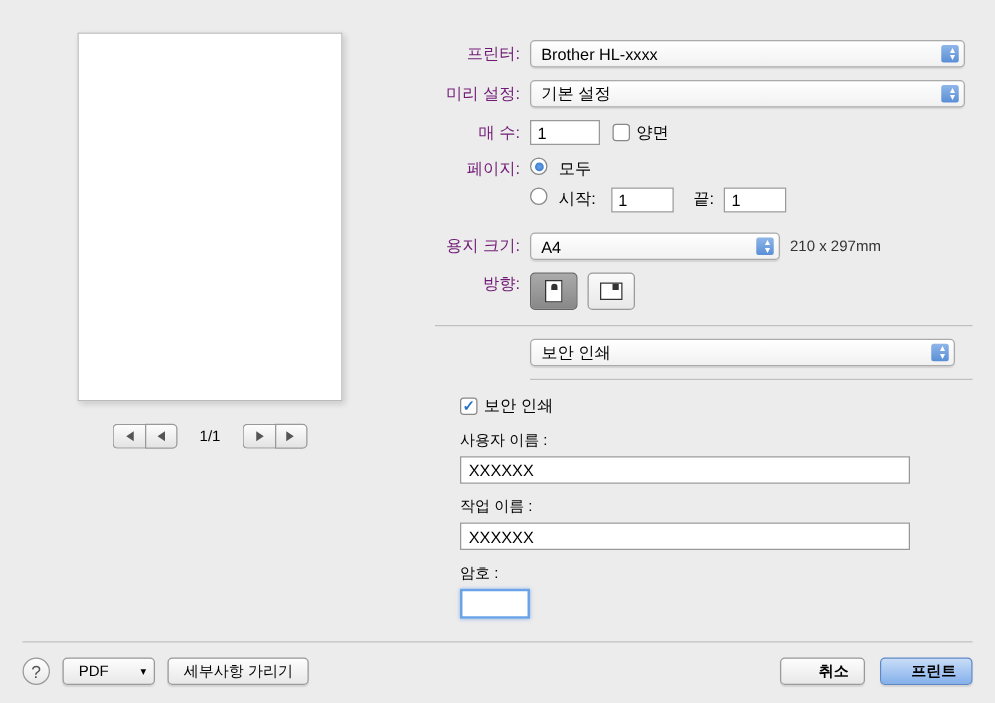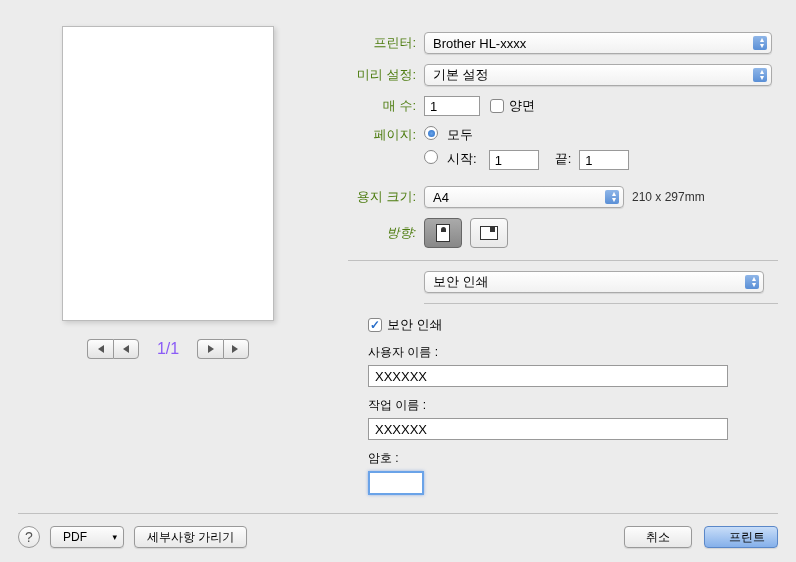--- a/index.html
+++ b/index.html
@@ -55,37 +55,37 @@
       border: 1px solid #999;
       display: flex;
       align-items: center;
       justify-content: center;
       font-size: 9px;
       cursor: pointer;
     }
     .pager-btn:first-child { border-radius: 4px 0 0 4px; border-right: none; }
     .pager-btn:last-child { border-radius: 0 4px 4px 0; }
     .pager-btn svg { width: 10px; height: 10px; fill: #555; }
-    .page-num { font-size: 16px; color: #8b5cf6; }
+    .page-num { font-size: 12px; color: #000000; }
 
     .form-col {
       flex: 1;
       padding-top: 12px;
     }
     .row {
       display: flex;
       align-items: center;
       margin-bottom: 10px;
     }
     .lbl {
       width: 68px;
       text-align: right;
       margin-right: 8px;
       font-size: 13px;
-      color: #4d7c0f;
+      color: #701a75;
     }
     .select {
       background: linear-gradient(#fff, #f1f1f1);
       border: 1px solid #aaa;
       border-radius: 4px;
       height: 22px;
       padding: 0 16px 0 8px;
       font-size: 13px;
       display: flex;
       align-items: center;
@@ -159,21 +159,21 @@
       content: "";
       width: 7px;
       height: 7px;
       background: radial-gradient(#6aa3e8, #2a6fc9);
       border-radius: 50%;
     }
     .radio-row { display: flex; align-items: flex-start; margin-bottom: 6px; gap: 4px; }
     .radio-row .gap { margin-left: 8px; margin-right: 4px; }
     .size-note { margin-left: 8px; font-size: 12px; color: #333; }
     
-    .orient-row { display: flex; align-items: center; font-style: italic; }
+    .orient-row { display: flex; align-items: flex-start; }
     .orient-btn {
       width: 38px;
       height: 30px;
       border: 1px solid #999;
       background: linear-gradient(#fafafa, #e8e8e8);
       margin-right: 8px;
       display: flex;
       align-items: center;
       justify-content: center;
       border-radius: 4px;
@@ -278,21 +278,21 @@
       box-shadow: 0 1px 1px rgba(0,0,0,0.1);
     }
     .btn-pdf { position: relative; padding-right: 36px; }
     .btn-pdf::after { content: "▾"; position: absolute; right: 6px; font-size: 9px; }
     .btn-primary {
       background: linear-gradient(#c8ddf8, #85b0ea);
       border-color: #5a87c8;
       padding-left: 24px;
     }
     .footer-right { margin-left: auto; display: flex; gap: 12px; }
-    .btn-wide { min-width: 68px; justify-content: center; }
+    .btn-wide { min-width: 68px; justify-content: flex-end; font-weight: bold; }
   </style>
 </head>
 <body>
 
 <div class="dialog">
   <div class="main">
 
     <div class="preview-col">
       <div class="preview-page"></div>
       <div class="pager">

